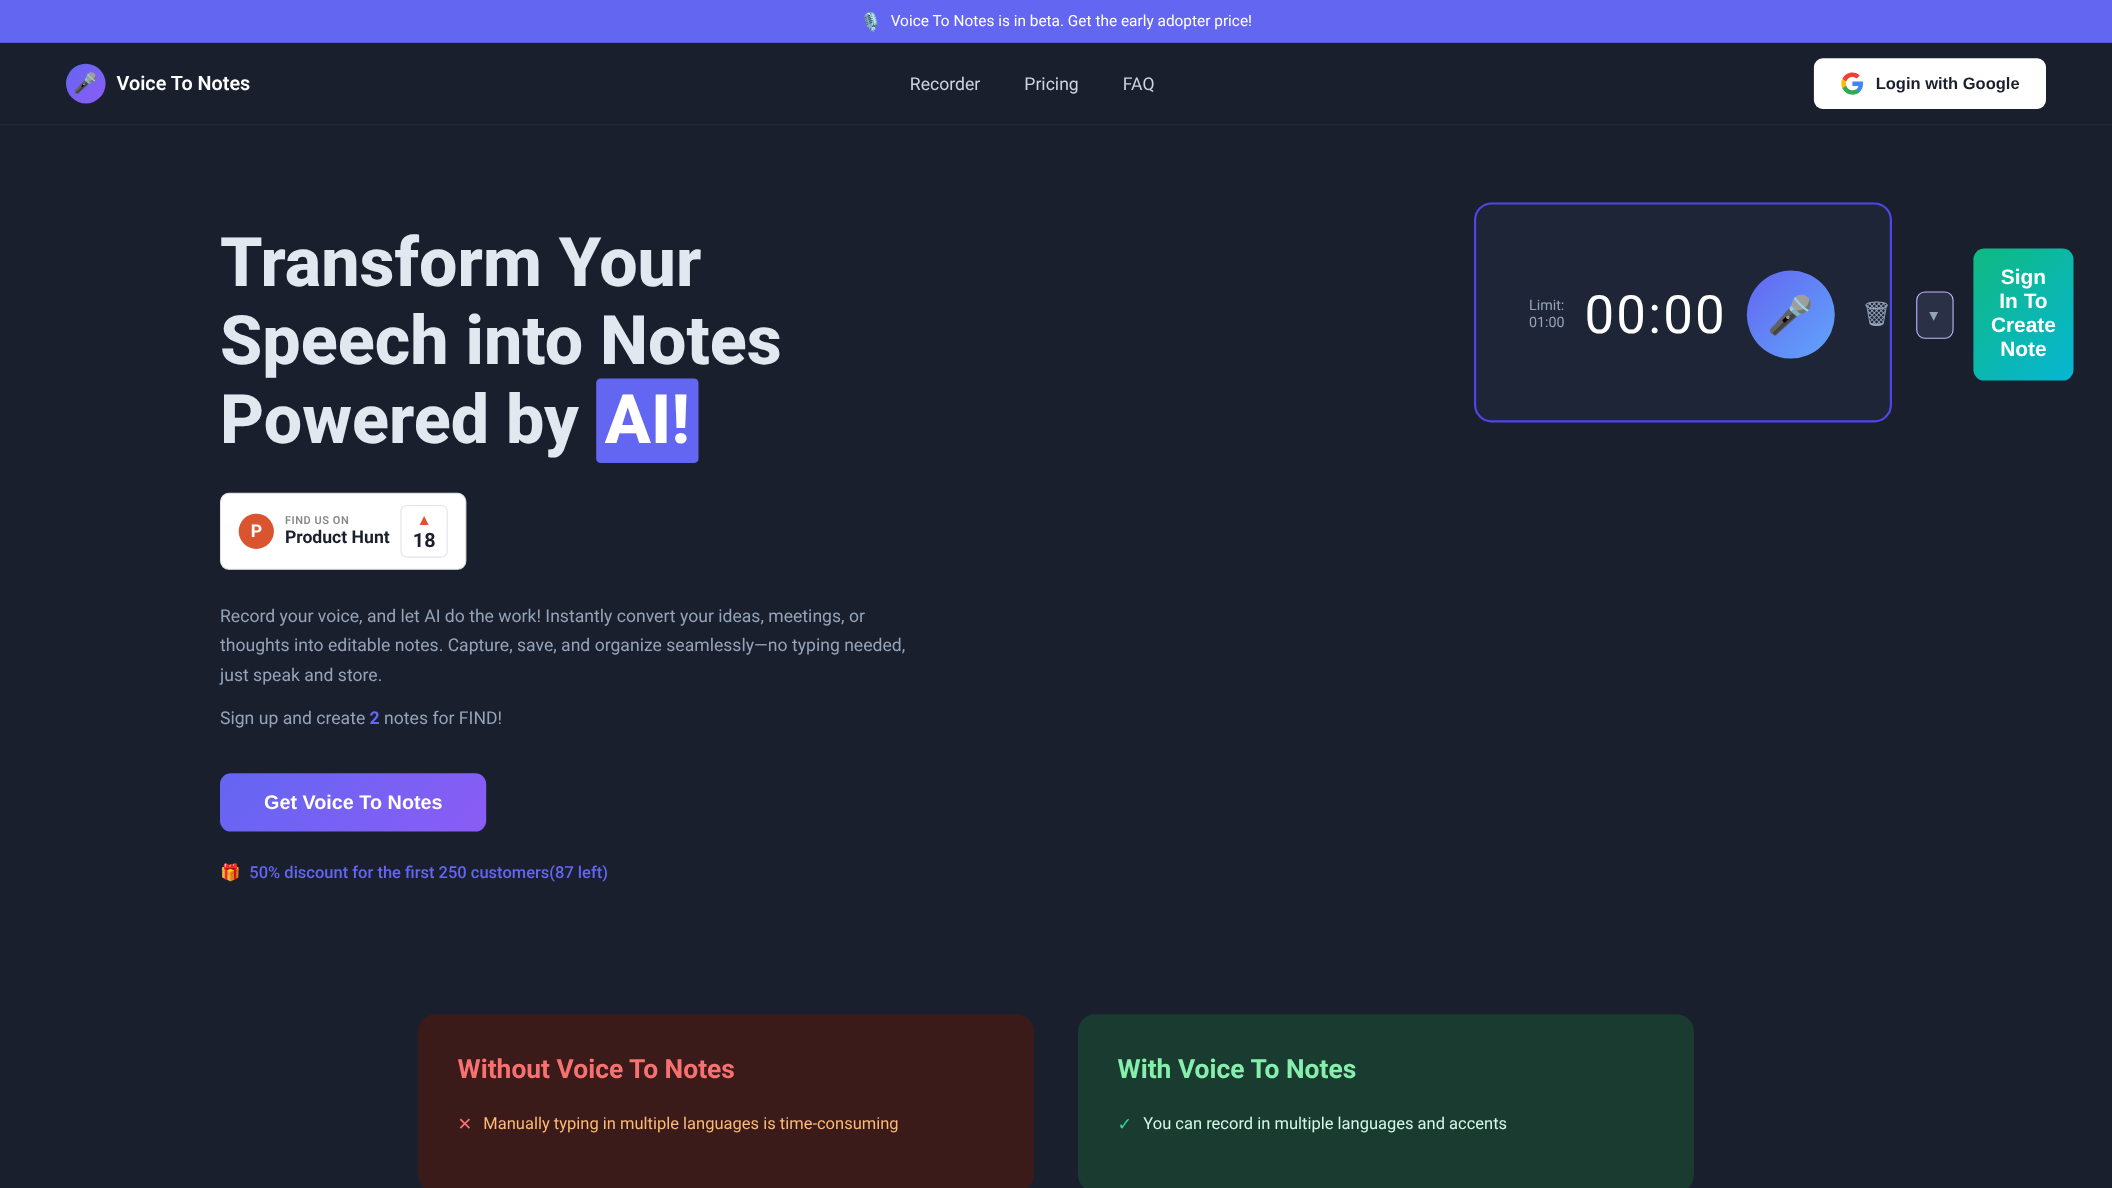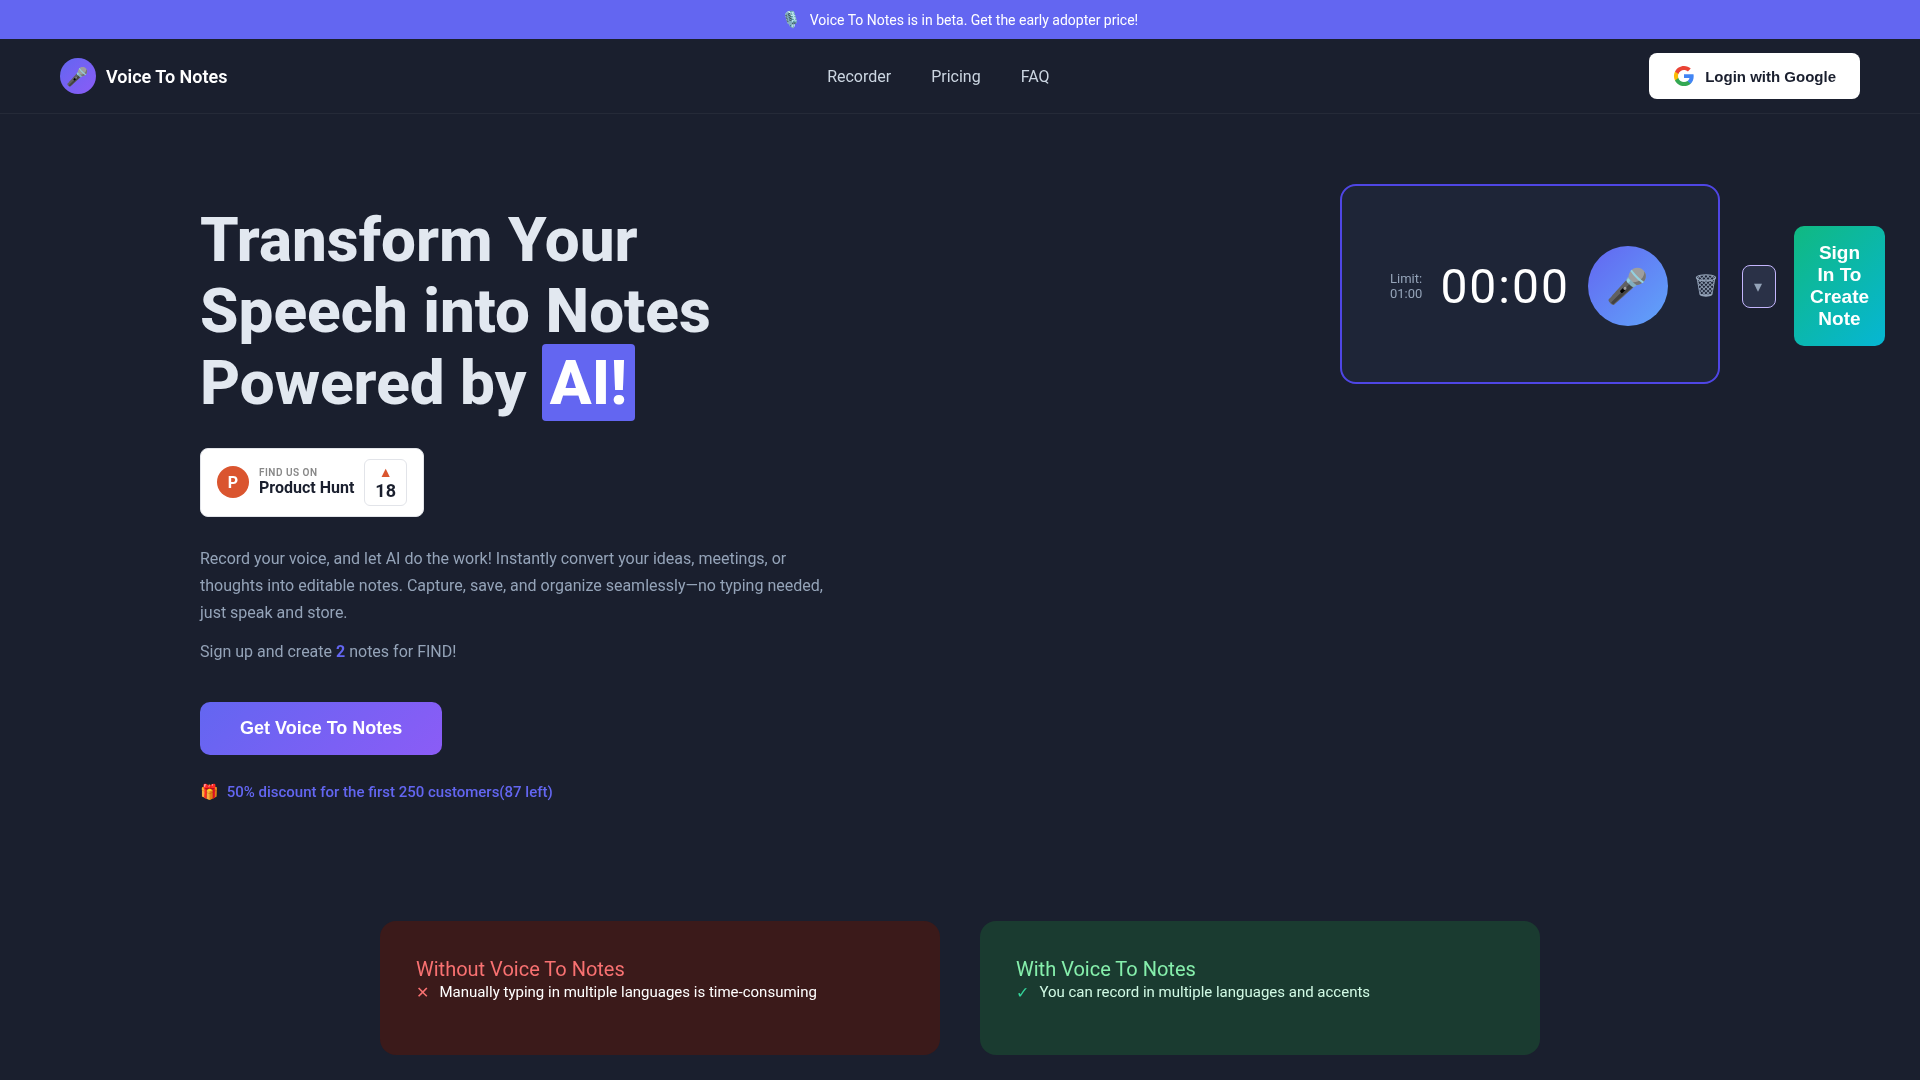--- a/index.html
+++ b/index.html
@@ -307,22 +307,23 @@
       border-radius: 16px;
       padding: 36px 36px;
     }
     .comparison-card.without {
       background-color: #3b1a1a;
     }
     .comparison-card.with {
       background-color: #1a3b30;
     }
     .comparison-title {
-      font-size: 20px;
-      font-weight: 400;
+      font-size: 24px;
+      font-weight: 700;
+      margin-bottom: 24px;
     }
     .comparison-card.without .comparison-title { color: #f87171; }
     .comparison-card.with .comparison-title { color: #86efac; }
 
     .comparison-item {
       display: flex;
       align-items: flex-start;
       gap: 10px;
       margin-bottom: 16px;
     }
@@ -330,21 +331,21 @@
       font-size: 16px;
       margin-top: 2px;
       flex-shrink: 0;
     }
     .comparison-card.without .comparison-icon { color: #f87171; }
     .comparison-card.with .comparison-icon { color: #34d399; }
     .comparison-text {
       font-size: 15px;
       line-height: 1.5;
     }
-    .comparison-card.without .comparison-text { color: #ffffff; }
+    .comparison-card.without .comparison-text { color: #fdba74; }
     .comparison-card.with .comparison-text { color: #d1fae5; }
   </style>
 </head>
 <body>
 
 <div class="top-banner">
   <span class="mic-icon">🎙️</span>
   <span>Voice To Notes is in beta. Get the early adopter price!</span>
 </div>
 

